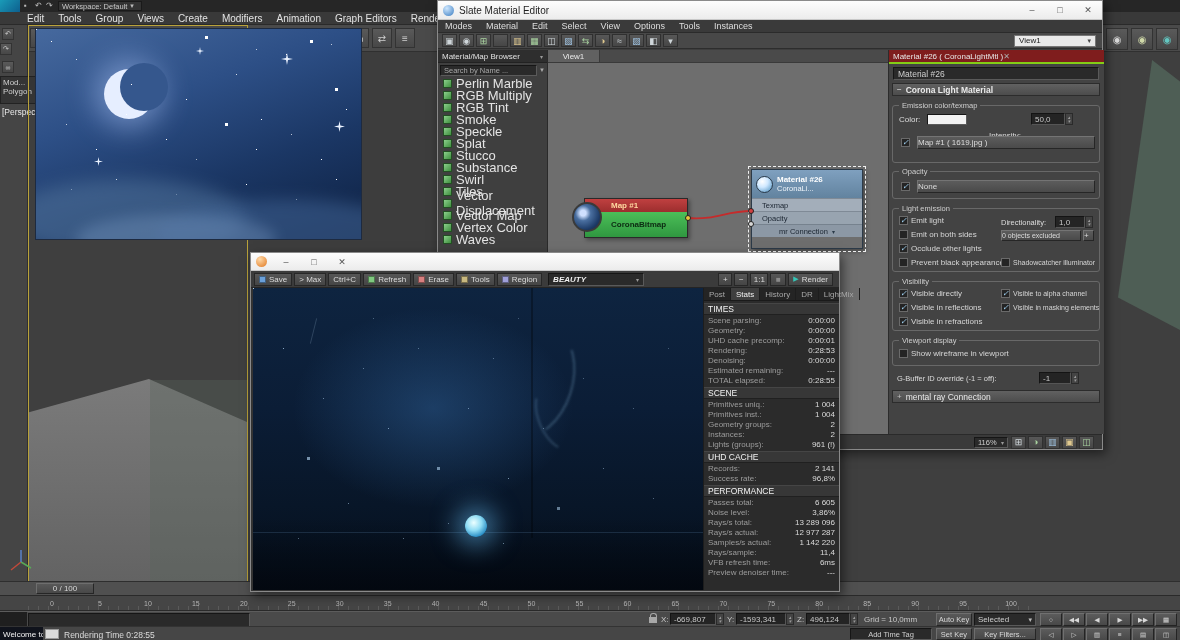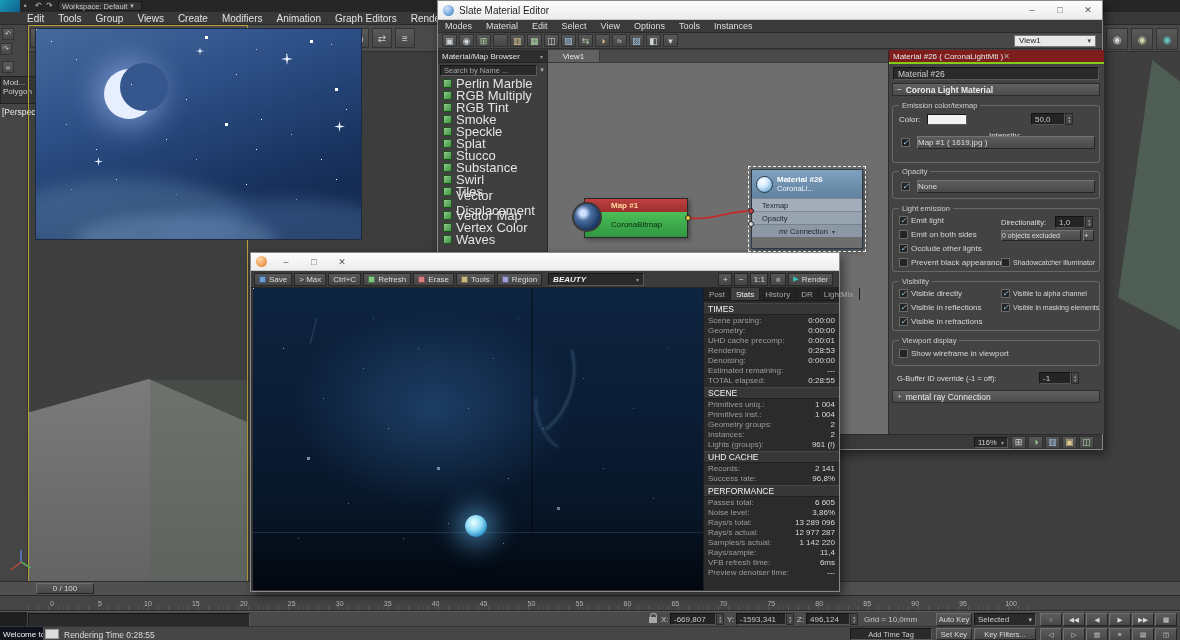--- a/index.html
+++ b/index.html
@@ -398,21 +398,21 @@
       </div>
       <svg class="a" style="left:0;top:0" width="340" height="384">
         <path d="M140,168 C170,170 176,161 204,161" fill="none" stroke="#c62b2b" stroke-width="1.8"></path>
       </svg>
 
       <div class="a" style="left:36px;top:148px;width:104px;height:40px;border:1px solid #2a2a2a;box-shadow:2px 2px 4px rgba(0,0,0,.35)">
         <div class="flex" style="height:13px;background:linear-gradient(#c04040,#9c2e2e);padding-left:26px">
           <span style="font-size:8px;color:#ffd9a0;font-weight:bold">Map #1</span>
         </div>
         <div class="flex" style="height:25px;background:linear-gradient(#4cbf58,#2f9740);padding-left:26px">
-          <span style="font-size:8px;color:#0c2a12;font-weight:normal">CoronaBitmap</span>
+          <span style="font-size:8px;color:#0c2a12;font-weight:bold">CoronaBitmap</span>
         </div>
       </div>
       <div class="a" style="left:24px;top:152px;width:30px;height:30px;border-radius:50%;border:2px solid #3a3a3a;
            background:radial-gradient(circle at 35% 35%,#cfe0ff 0 12%,#4a6fa0 32%,#1c3a66 70%,#0d2244)"></div>
       <div class="socket" style="left:137px;top:165px;background:#e8c83c"></div>
 
       <div class="a" style="left:203px;top:119px;width:112px;height:80px;border:1px solid #2c3a48;outline:1px dashed #f0f0f0;outline-offset:2px;box-shadow:2px 2px 5px rgba(0,0,0,.4)">
         <div style="height:28px;background:linear-gradient(#7fa0bf,#62839f);display:flex;align-items:center;padding-left:4px">
           <div style="width:17px;height:17px;border-radius:50%;background:radial-gradient(circle at 35% 30%,#ffffff,#cfe8ff 40%,#7fb2d8 75%,#4a7da6);border:1px solid #2a3a4a;margin-right:4px"></div>
           <div>

